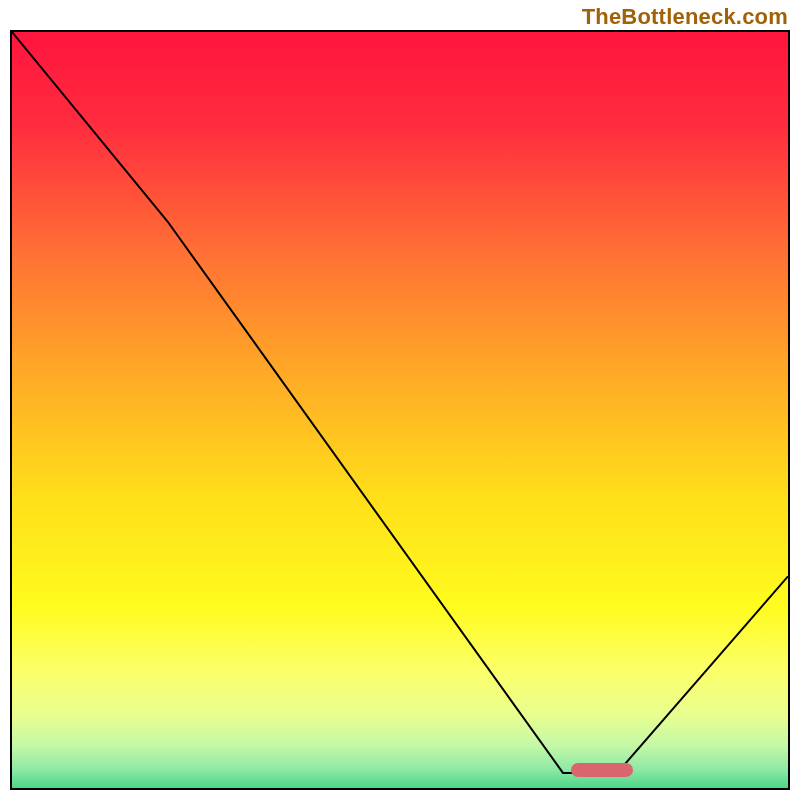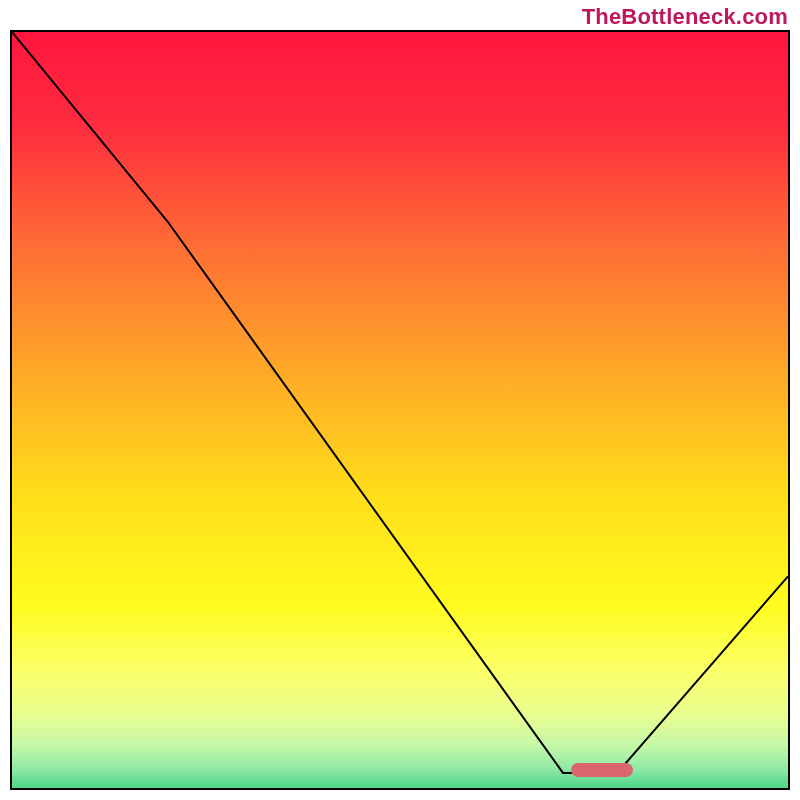--- a/index.html
+++ b/index.html
@@ -15,21 +15,21 @@
     position: relative;
     width: 800px;
     height: 800px;
   }
   .watermark {
     position: absolute;
     top: 4px;
     right: 12px;
     font-size: 22px;
     font-weight: 600;
-    color: #be185d;
+    color: #a16207;
     letter-spacing: 0.2px;
     z-index: 10;
   }
   .plot-frame {
     position: absolute;
     left: 10px;
     top: 30px;
     width: 780px;
     height: 760px;
     border: 2px solid #000;

